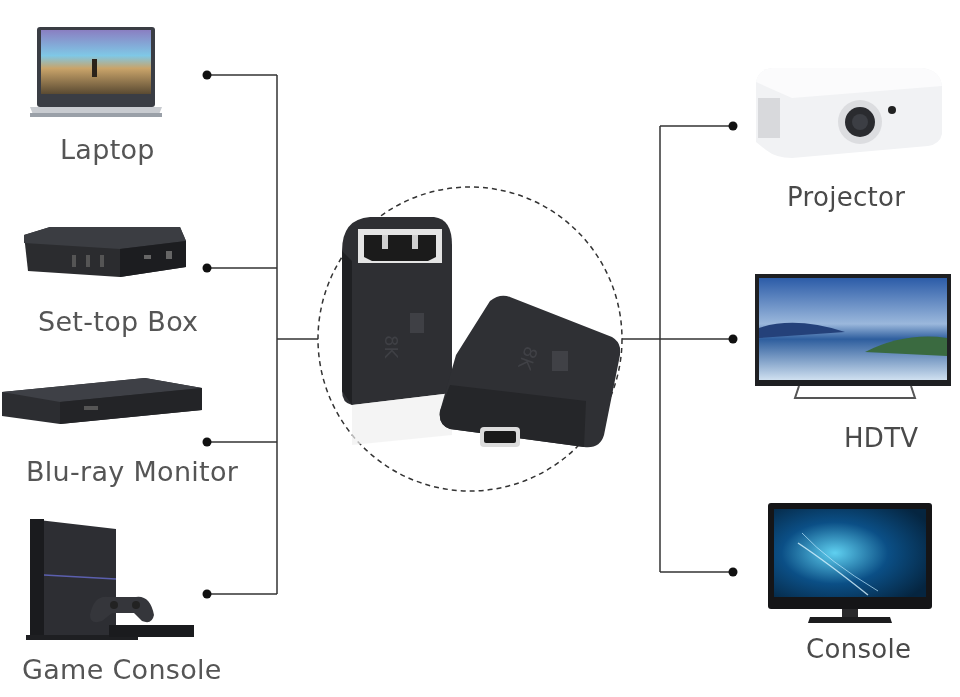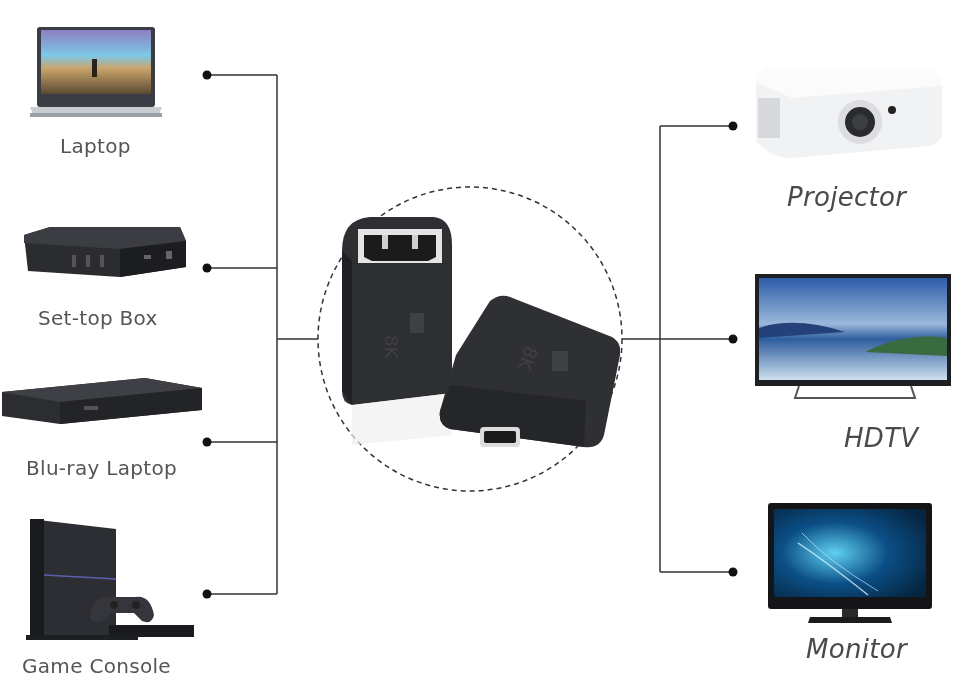--- a/index.html
+++ b/index.html
@@ -1,19 +1,19 @@
 <!DOCTYPE html>
 <html><head>
 <meta charset="utf-8">
 <style>
   html, body { margin:0; padding:0; background:#ffffff; }
   body { width:960px; height:697px; position:relative; overflow:hidden; font-family:"DejaVu Sans", sans-serif; }
   .abs { position:absolute; }
-  .label { position:absolute; color:#555555; font-size:20px; letter-spacing:0.3px; white-space:nowrap; }
-  .label.big { font-size:26px; color:#4a4a4a;font-style:italic; }
+  .label { position:absolute; color:#555555; font-size:27px; letter-spacing:0.3px; white-space:nowrap; }
+  .label.big { font-size:26px; color:#4a4a4a; }
   svg.wires { position:absolute; left:0; top:0; }
 </style>
 </head>
 <body>
 
 <svg class="wires" width="960" height="697">
 
   <line x1="207" y1="75" x2="277" y2="75" stroke="#333" stroke-width="1.5"></line>
   <line x1="207" y1="268" x2="277" y2="268" stroke="#333" stroke-width="1.5"></line>
   <line x1="207" y1="442" x2="277" y2="442" stroke="#333" stroke-width="1.5"></line>
@@ -65,21 +65,21 @@
   <rect x="146" y="26" width="6" height="8" fill="#666"></rect>
 </svg>
 <div class="label" style="left:38px;top:306px">Set-top Box</div>
 
 <svg class="abs" style="left:0px;top:376px" width="205" height="60" viewBox="0 0 205 60">
   <path d="M2 16 L145 2 L202 12 L202 34 L60 48 L2 40 Z" fill="#2c2d31"></path>
   <path d="M2 16 L145 2 L202 12 L60 26 Z" fill="#3e4046"></path>
   <path d="M60 26 L202 12 L202 34 L60 48 Z" fill="#232427"></path>
   <rect x="84" y="30" width="14" height="4" fill="#555"></rect>
 </svg>
-<div class="label" style="left:26px;top:456px">Blu-ray Laptop</div>
+<div class="label" style="left:26px;top:456px">Blu-ray Monitor</div>
 
 <svg class="abs" style="left:24px;top:515px" width="175" height="128" viewBox="0 0 175 128">
   <path d="M6 4 L92 14 V122 L6 122 Z" fill="#2d2e33"></path>
   <path d="M6 4 L20 4 V122 H6 Z" fill="#1a1b1e"></path>
   <line x1="20" y1="60" x2="92" y2="64" stroke="#5b5fae" stroke-width="1.5"></line>
   <rect x="2" y="120" width="112" height="5" fill="#1e1f22"></rect>
   <rect x="85" y="110" width="85" height="12" fill="#1a1b1e"></rect>
   <path d="M66 100 Q70 80 84 82 H112 Q126 80 130 100 Q128 110 118 106 L110 98 H88 L78 106 Q66 110 66 100 Z" fill="#35363b"></path>
   <circle cx="90" cy="90" r="4" fill="#222"></circle>
   <circle cx="112" cy="90" r="4" fill="#222"></circle>
@@ -143,13 +143,13 @@
         <stop offset="1" stop-color="#052540"></stop>
     </radialGradient>
   </defs>
   <rect x="0" y="0" width="164" height="106" rx="3" fill="#151517"></rect>
   <rect x="6" y="6" width="152" height="88" fill="url(#mon)"></rect>
   <path d="M30 40 Q60 60 100 92" stroke="#d8f4ff" stroke-width="1.5" fill="none" opacity="0.8"></path>
   <path d="M34 30 Q60 58 110 88" stroke="#bfeaff" stroke-width="1" fill="none" opacity="0.7"></path>
   <rect x="74" y="106" width="16" height="8" fill="#2a2a2c"></rect>
   <path d="M42 114 H122 L124 120 H40 Z" fill="#1c1c1e"></path>
 </svg>
-<div class="label big" style="left:806px;top:634px">Monitor</div>
+<div class="label big" style="left:806px;top:634px">Console</div>
 
 </body></html>

